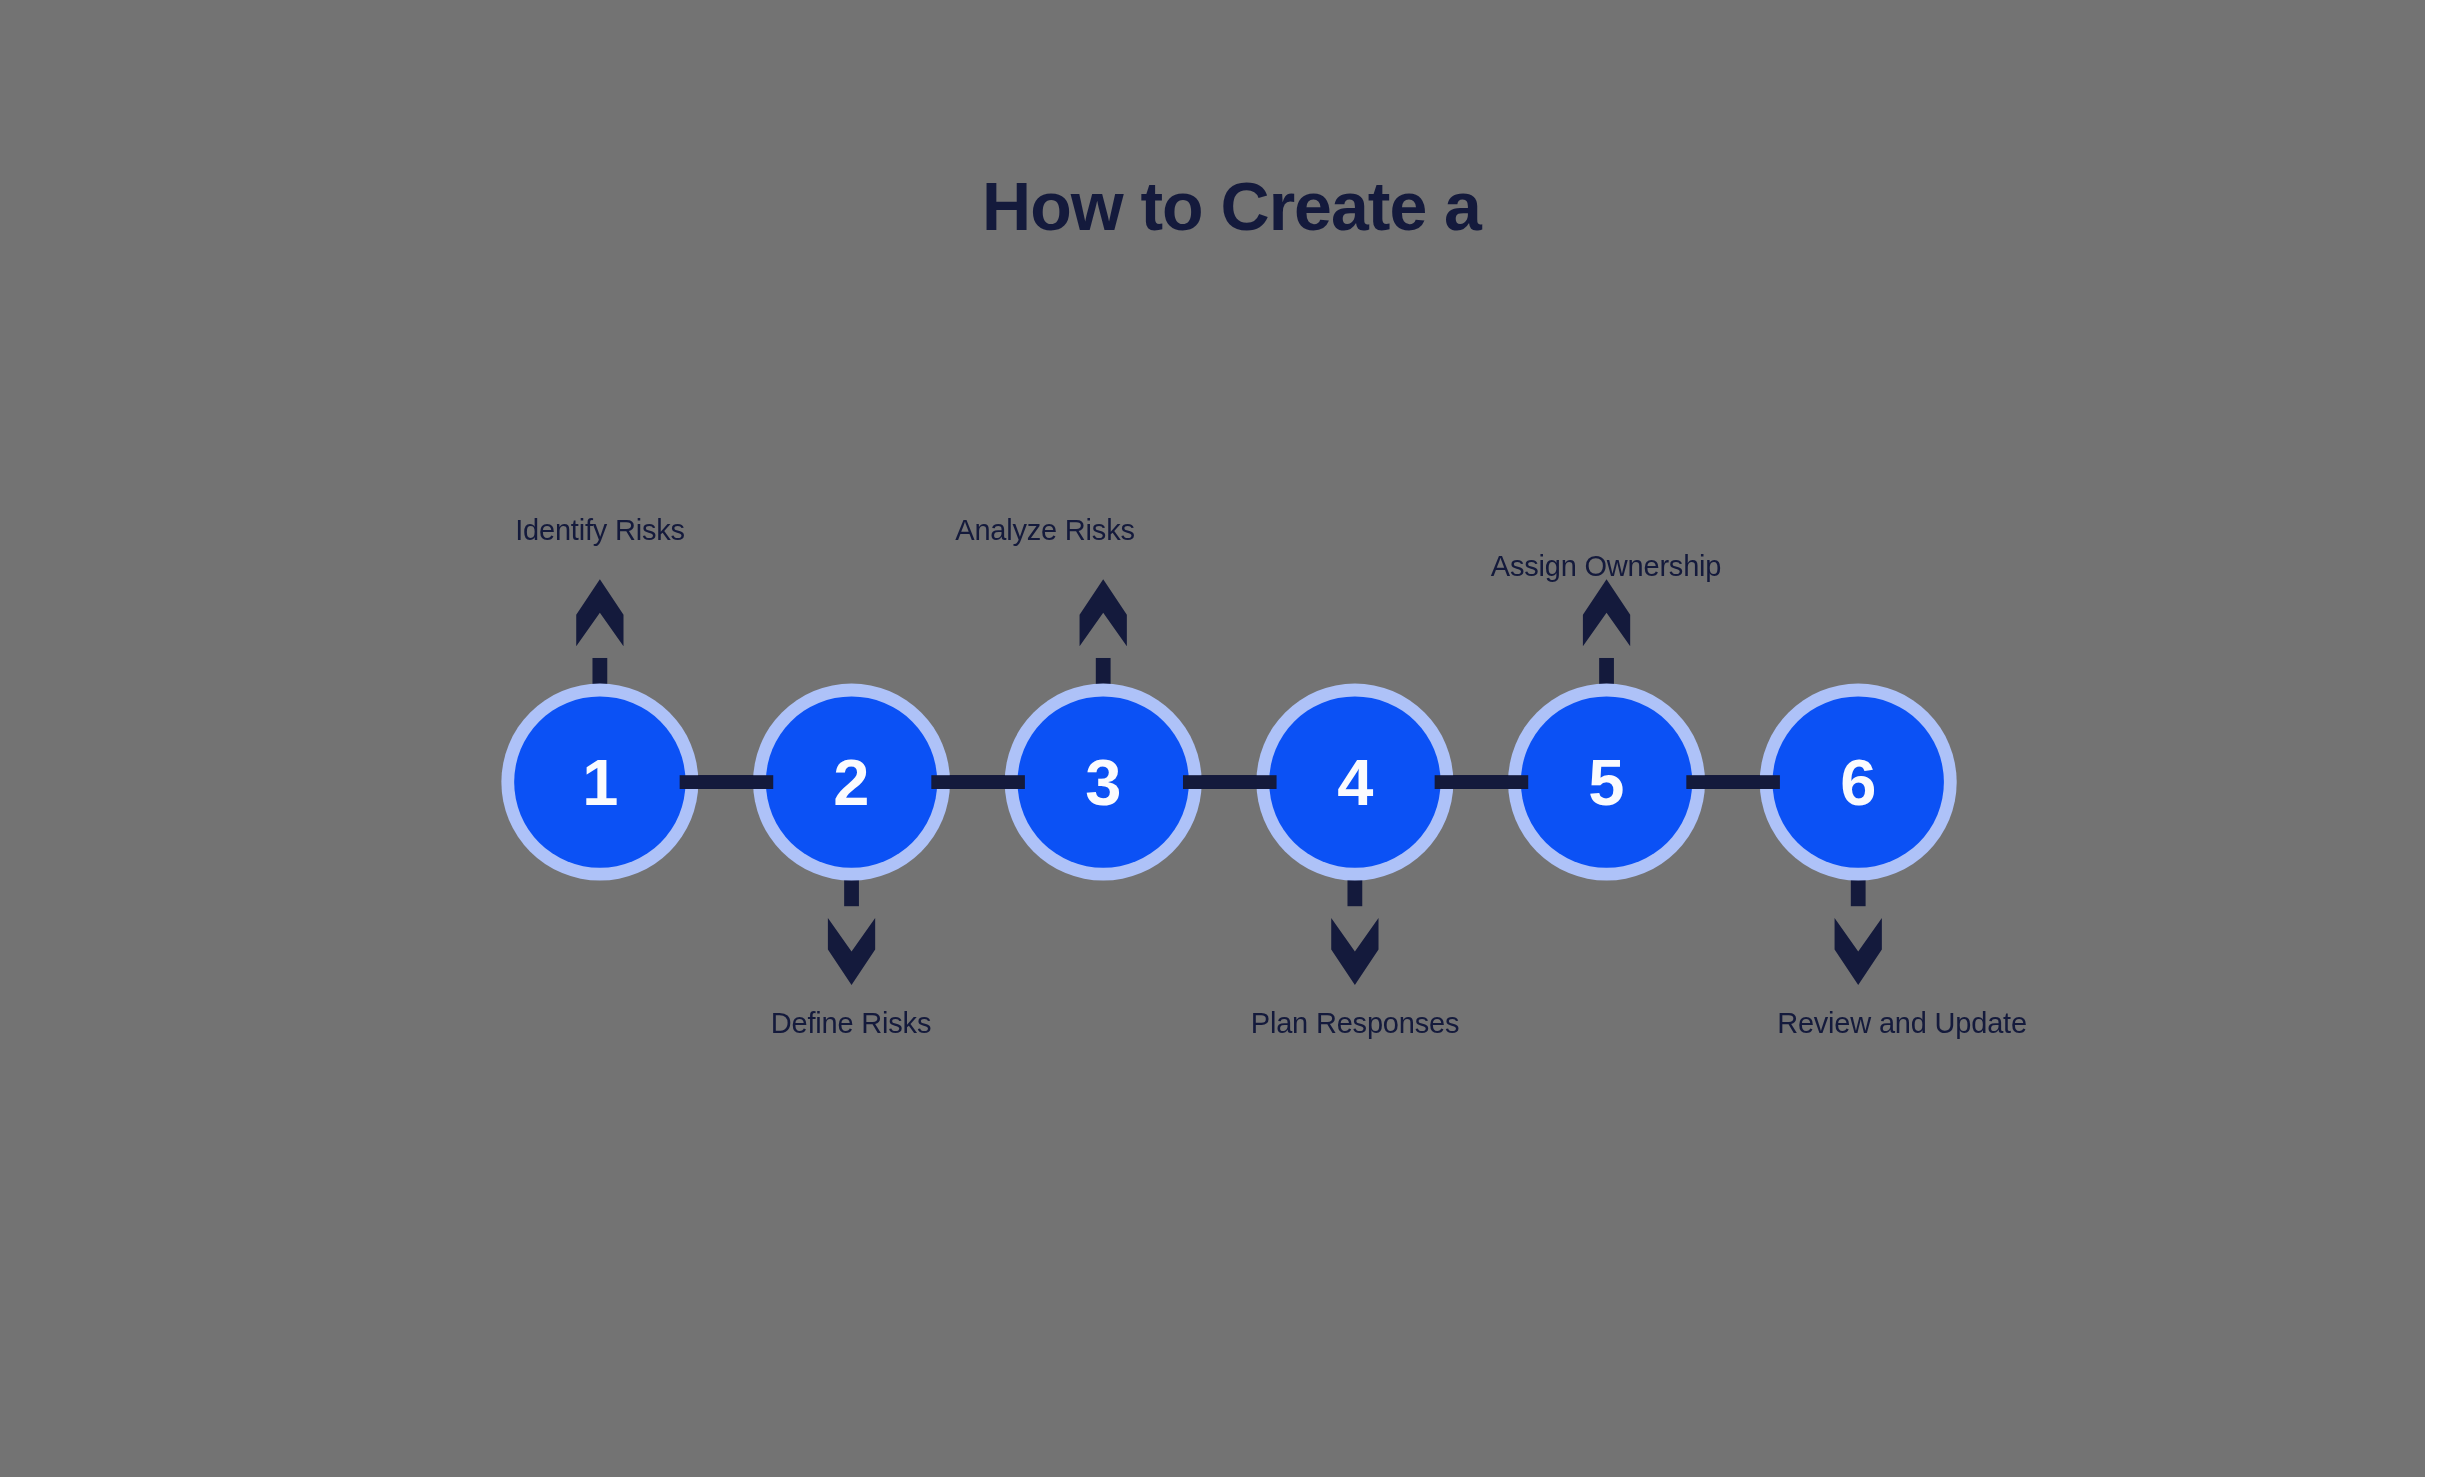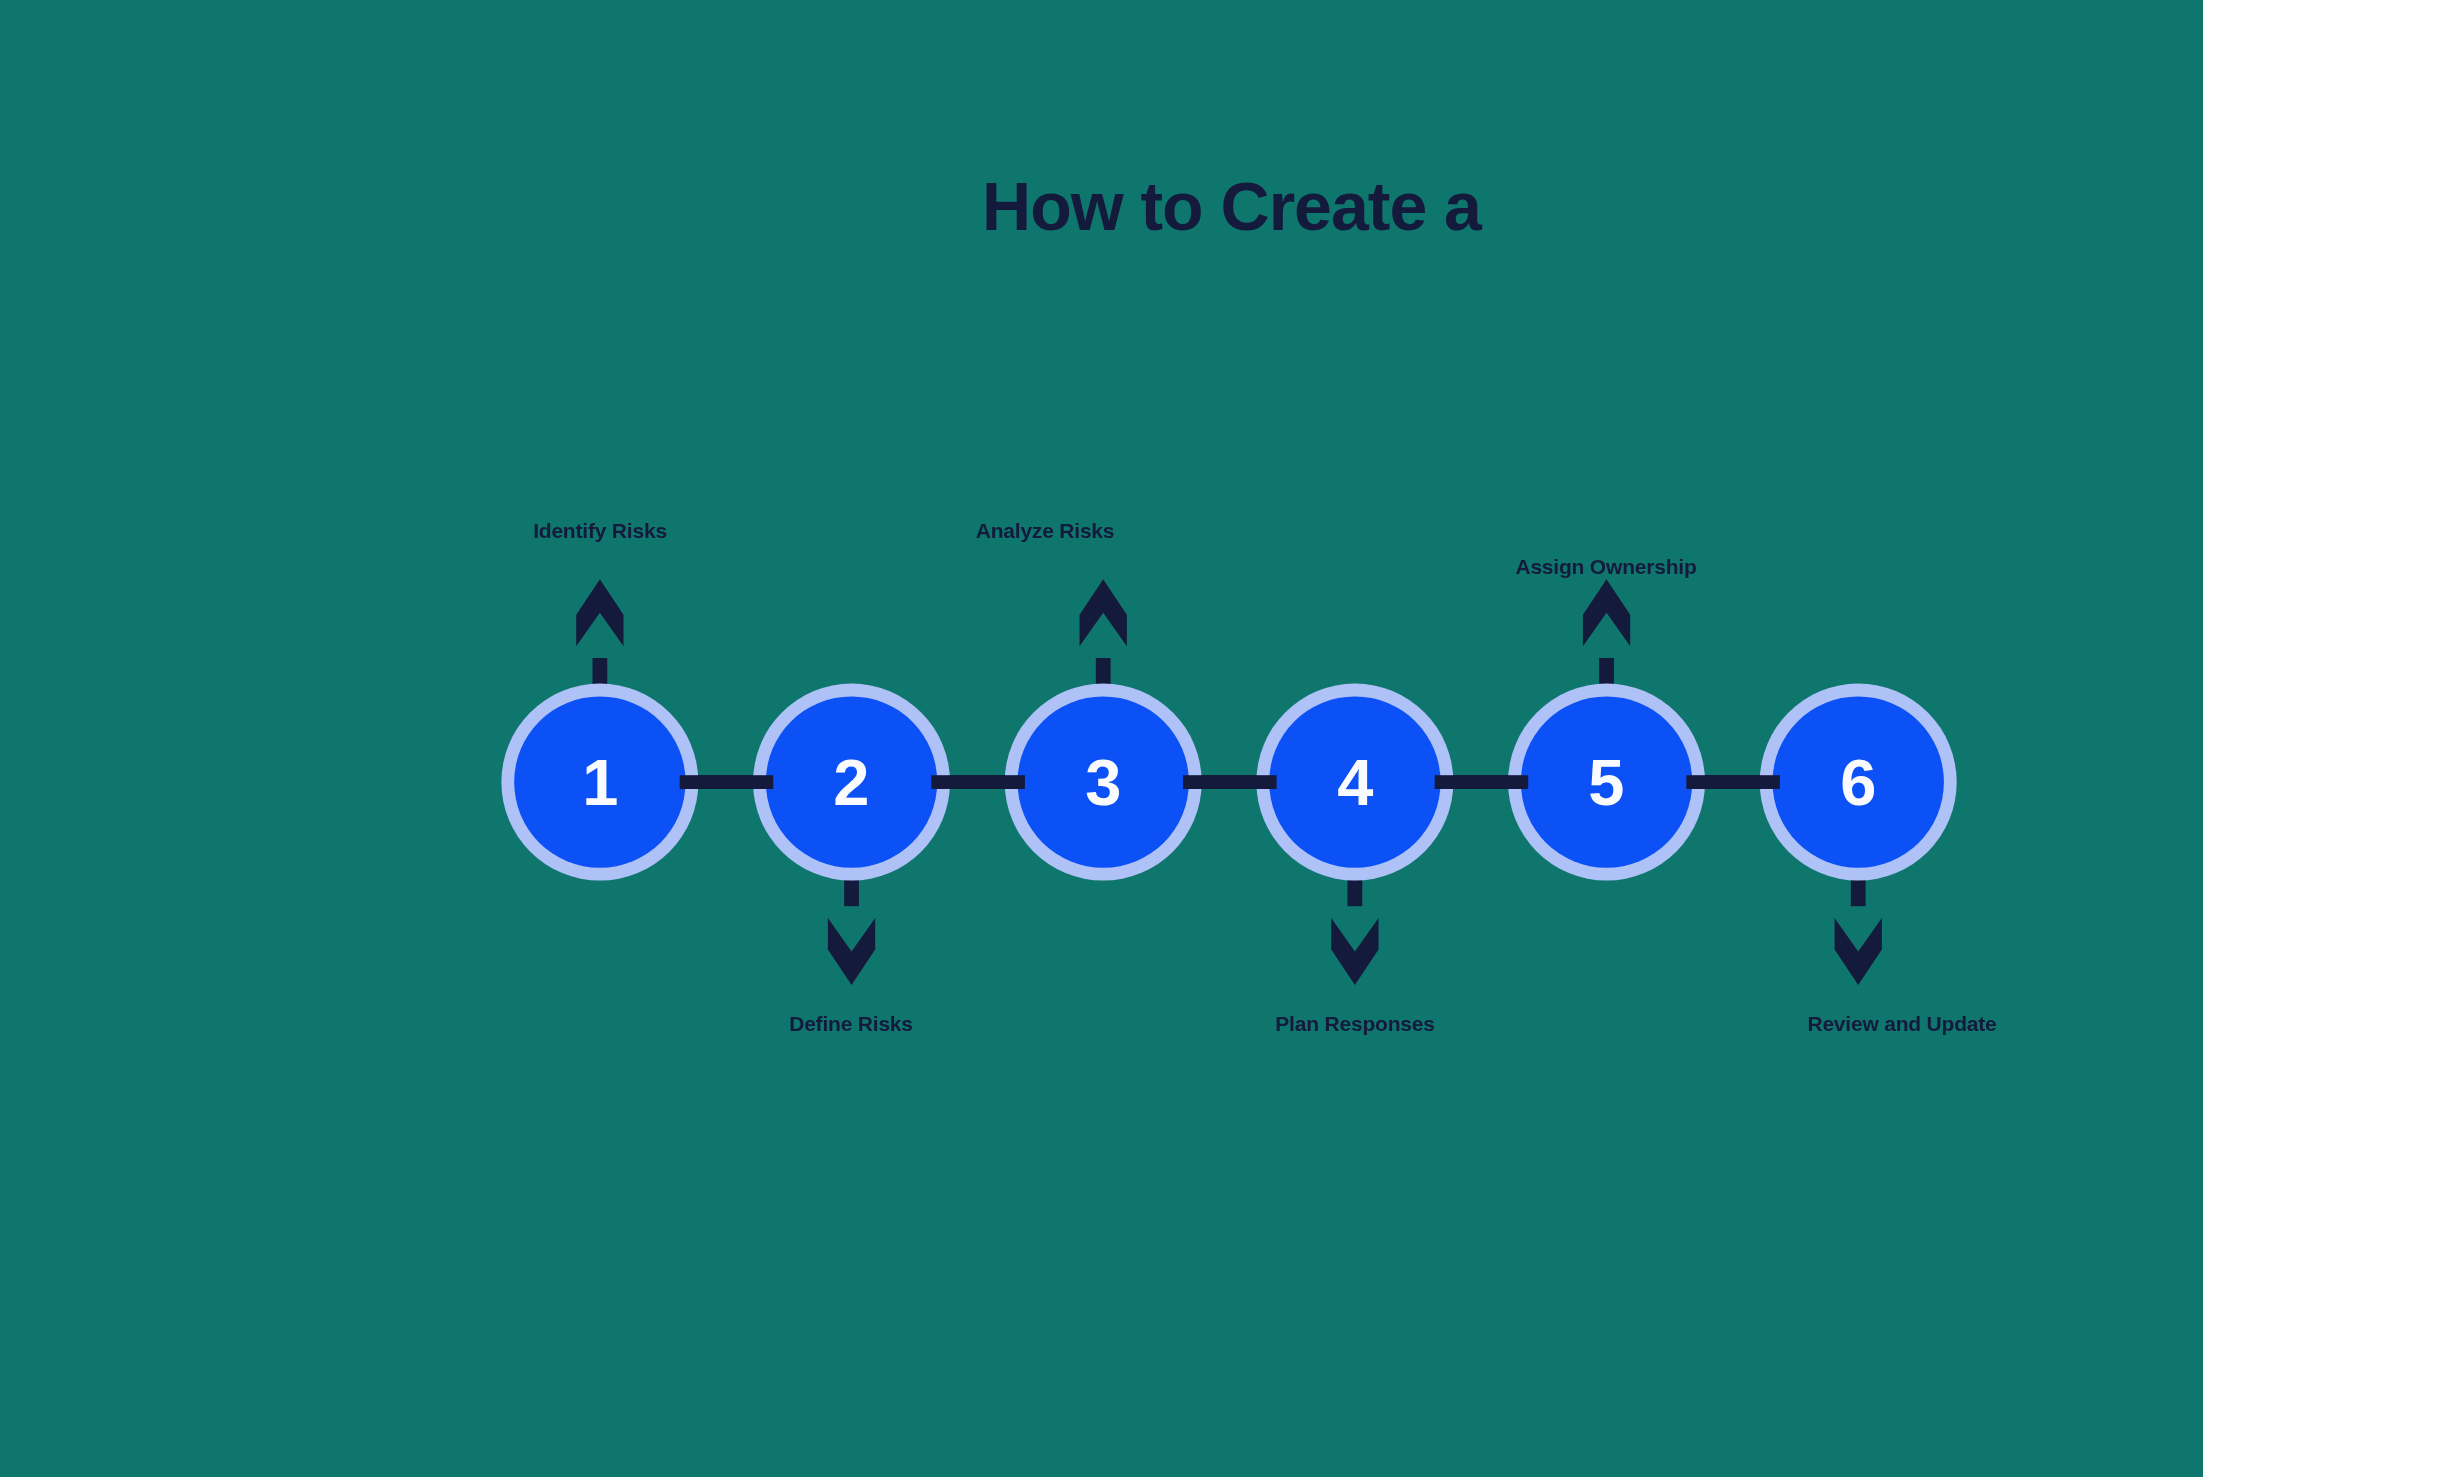--- a/index.html
+++ b/index.html
@@ -6,23 +6,23 @@
   html, body {
     margin: 0;
     padding: 0;
     background: #ffffff;
   }
   body {
     font-family: "Liberation Sans", sans-serif;
   }
   #canvas {
     position: relative;
-    width: 2203px;
+    width: 2425px;
     height: 1478px;
-    background: #0f766e;
+    background: #737373;
     overflow: hidden;
   }
 
   
   #title-block {
     position: absolute;
     left: 0;
     top: 163px;
     width: 2463px;
     text-align: center;
@@ -53,22 +53,22 @@
     top: 0;
     width: 2463px;
     height: 1478px;
     display: block;
   }
 
   
   .step-label {
     position: absolute;
     font-family: "Liberation Sans", sans-serif;
-    font-weight: bold;
-    font-size: 21px;
+    font-weight: normal;
+    font-size: 29px;
     line-height: 35px;
     letter-spacing: -0.2px;
     color: #141A3C;
     white-space: nowrap;
     transform: translateX(-50%);
     user-select: none;
   }
   .step-label.top    { top: 513px; }
   .step-label.bottom { top: 1006px; }
 

